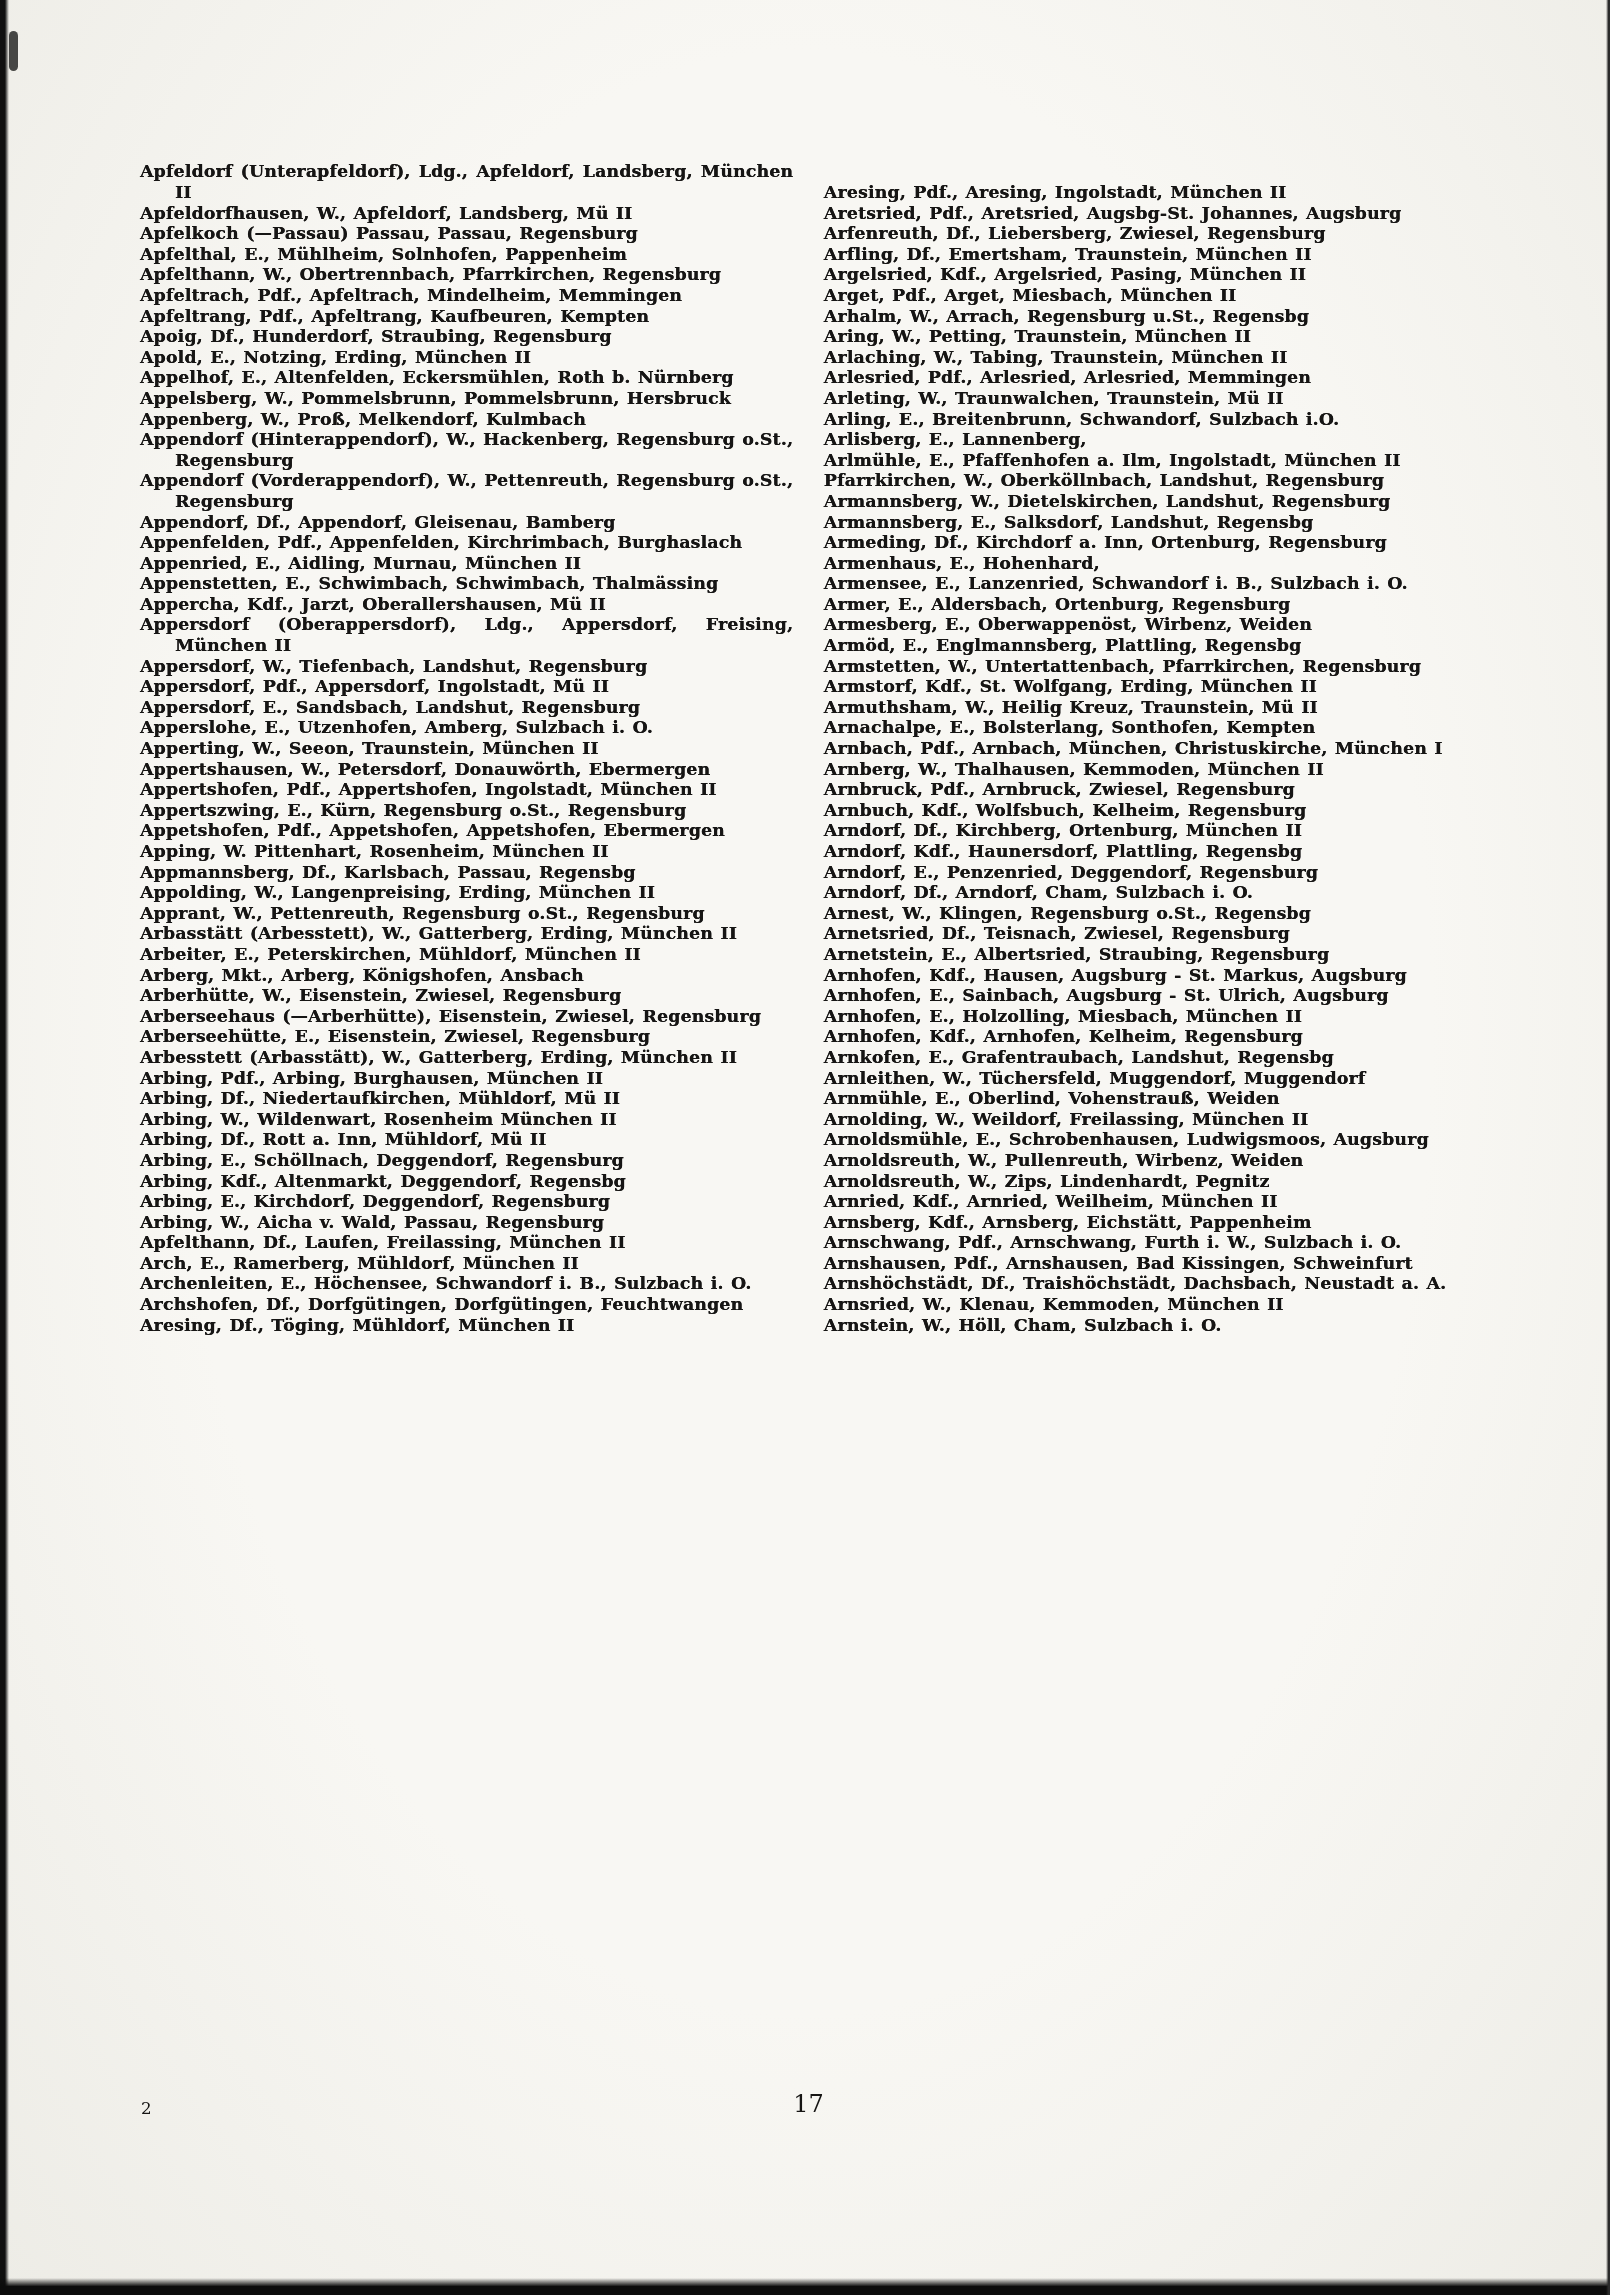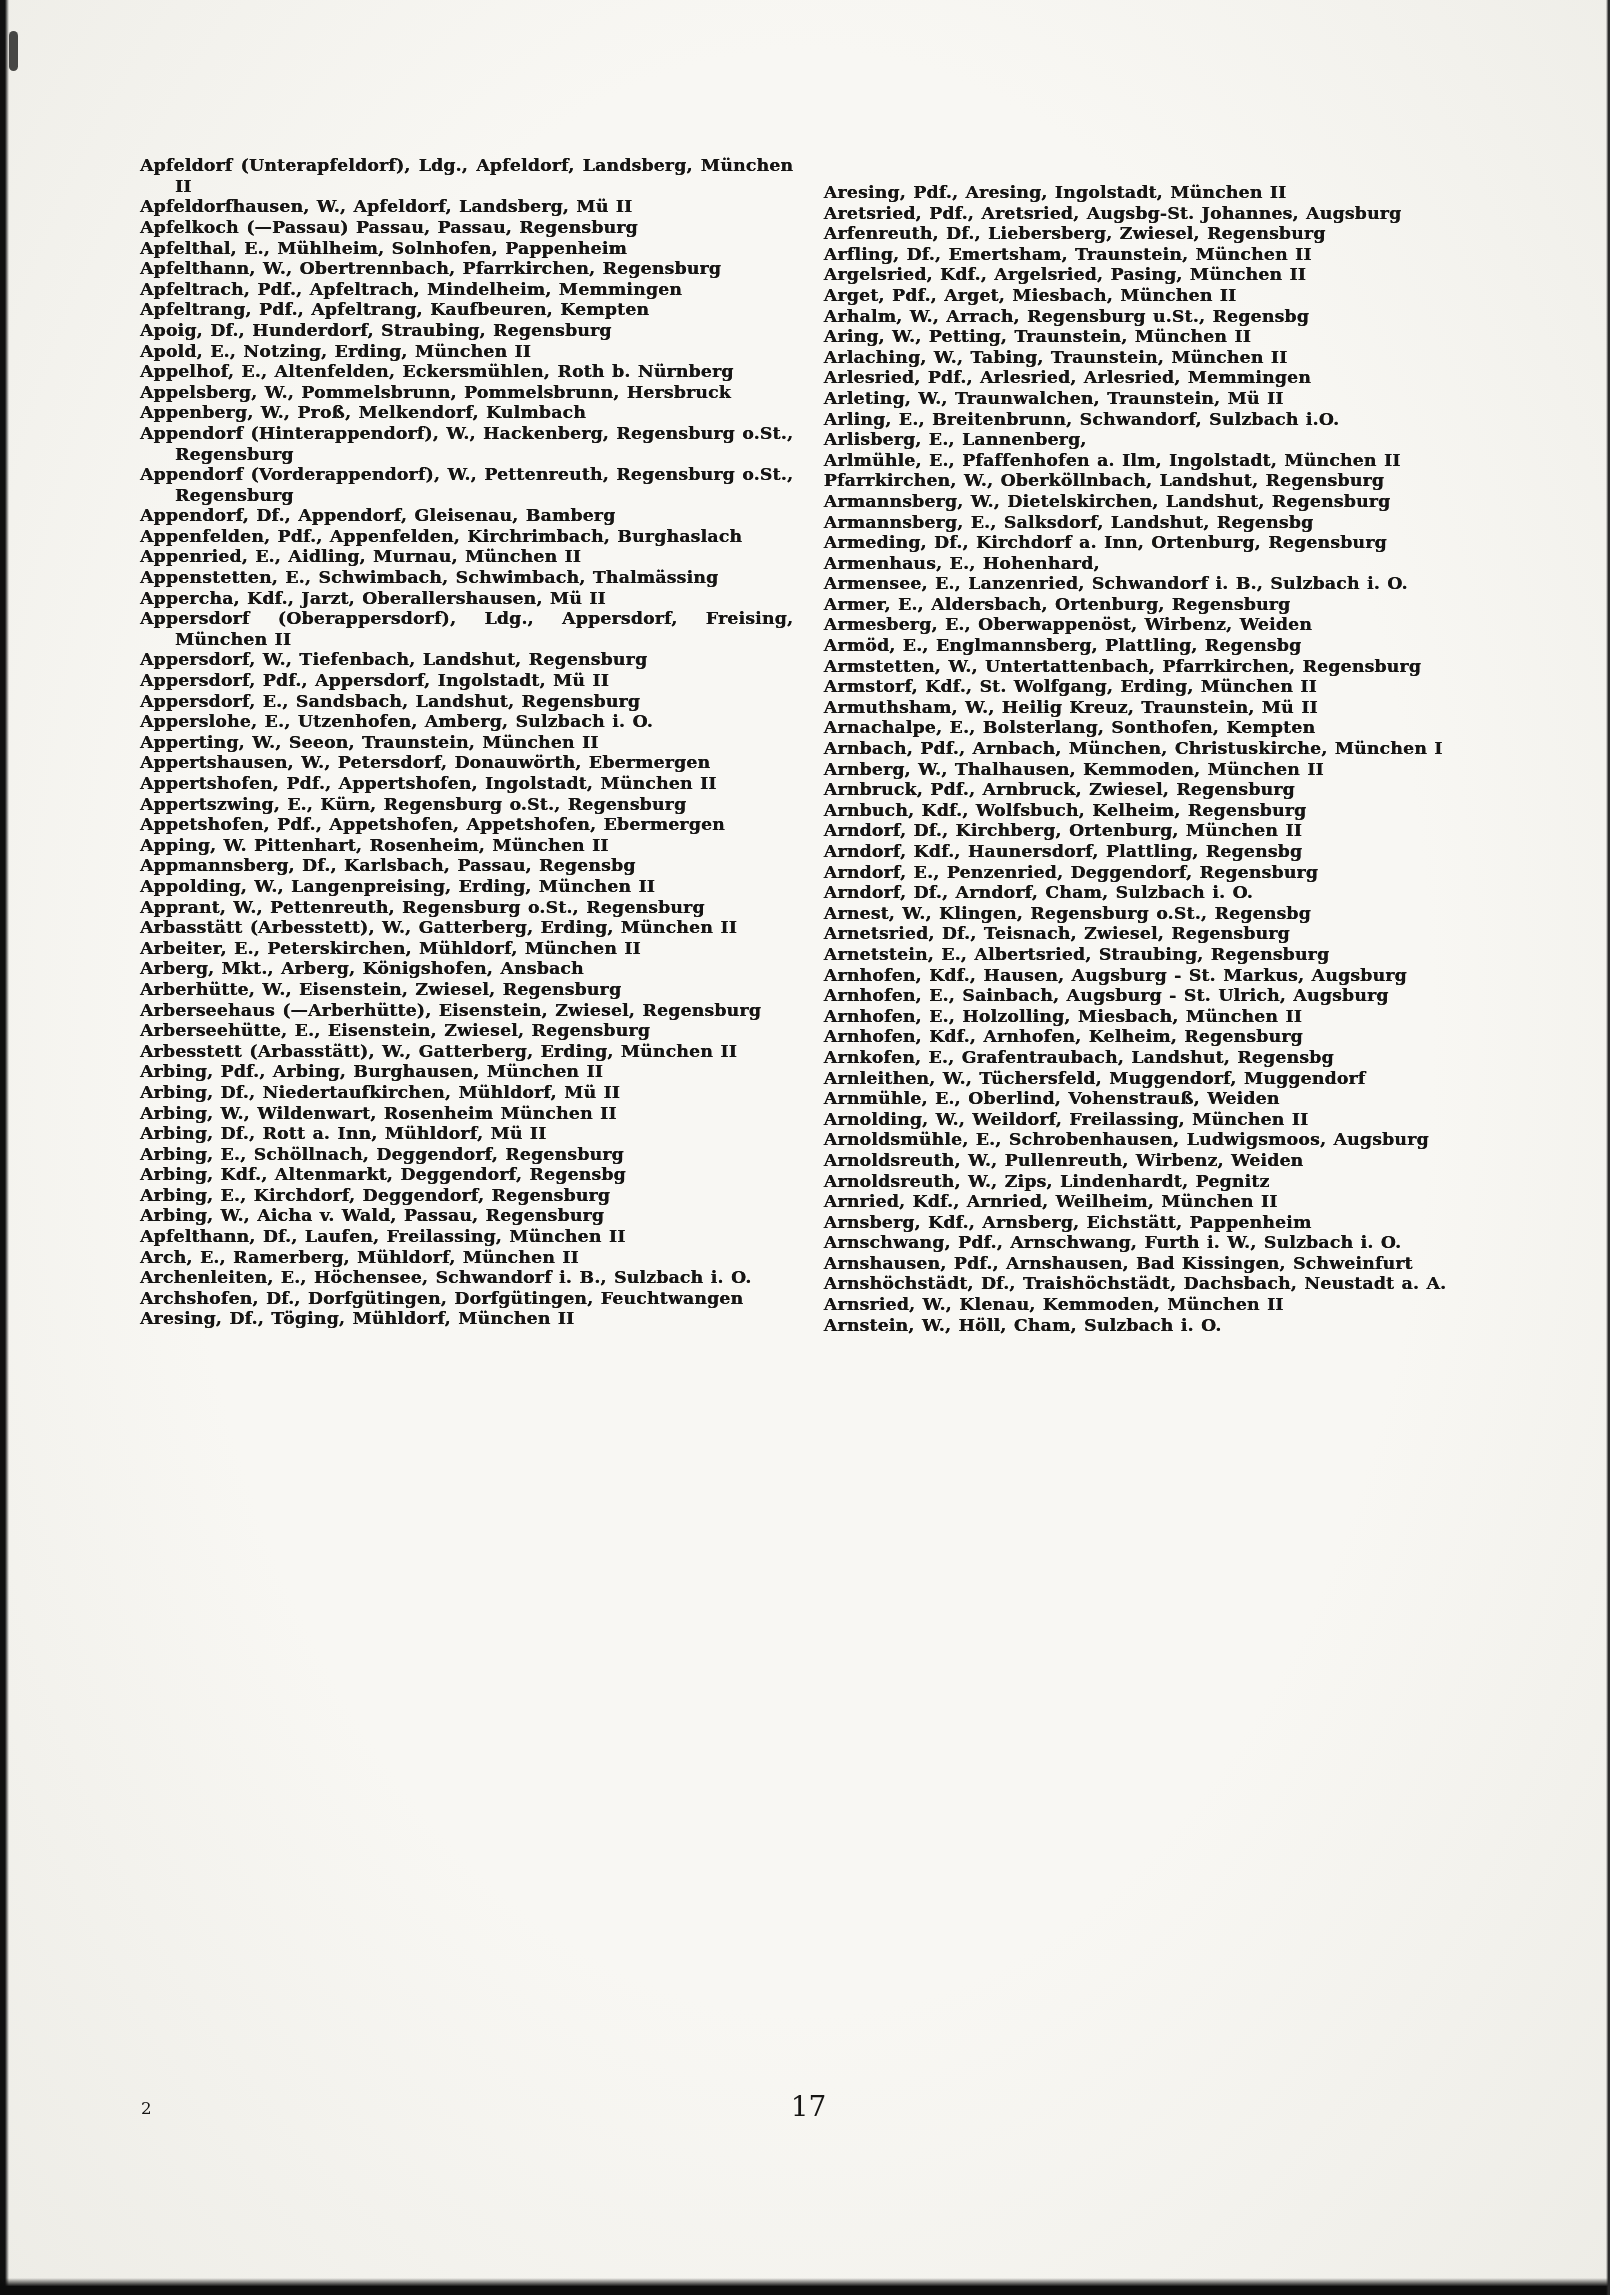--- a/index.html
+++ b/index.html
@@ -10,38 +10,38 @@
     font-family: "DejaVu Serif", "Liberation Serif", serif;
     color: #161514;
     overflow: hidden;
   }
   .page {
     position: absolute; inset: 0;
     background: radial-gradient(ellipse at 50% 45%, #f8f7f3 55%, #edece6 100%);
   }
   .content {
     position: absolute; left: 140px; right: 133px; top: 149px;
-    display: flex; align-items: center;
+    display: flex; align-items: flex-end;
   }
   .column { flex: 1 1 0; min-width: 0; }
   .column.left  { padding-right: 14.5px; }
   .column.right { padding-left: 14.5px; margin-top: 33px; }
   .divider { width: 1.7px; background: #1b1a18; }
   .entry {
     margin: 0;
     font-size: 17.3px; line-height: 20.6px;
     font-weight: 700;
     text-align: justify;
     padding-left: 35px; text-indent: -35px;
     letter-spacing: 0.2px; word-spacing: 1.1px;
     text-shadow: 0.2px 0 0 currentColor; 
   }
   .footer { position: absolute; left: 140px; right: 133px; top: 2090px; height: 45px; }
   .sheet-number { position: absolute; left: 1.1px; top: 7.8px; font-size: 16.7px; font-weight: 400; }
-  .page-number  { position: absolute; left: 0; right: 0; top: 0; text-align: center; font-size: 28px; font-weight: 400; }
+  .page-number  { position: absolute; left: 0; right: 0; top: 0; text-align: center; font-size: 24px; font-weight: 400; }
   
   .edge-left   { position: absolute; left: 0; top: 0; bottom: 0; width: 9px;
                  background: linear-gradient(to right, #101010 55%, rgba(16,16,16,0)); }
   .edge-bottom { position: absolute; left: 0; right: 0; bottom: 0; height: 16.7px;
                  background: linear-gradient(to top, #0c0c0c 50%, rgba(12,12,12,0)); }
   .edge-right  { position: absolute; right: 0; top: 0; bottom: 0; width: 4.5px;
                  background: linear-gradient(to left, #2a2a2a 40%, rgba(42,42,42,0)); }
   .smudge      { position: absolute; left: 9px; top: 31px; width: 9px; height: 40px;
                  background: #1c1b1a; border-radius: 4.5px; opacity: .8; }
 </style>

